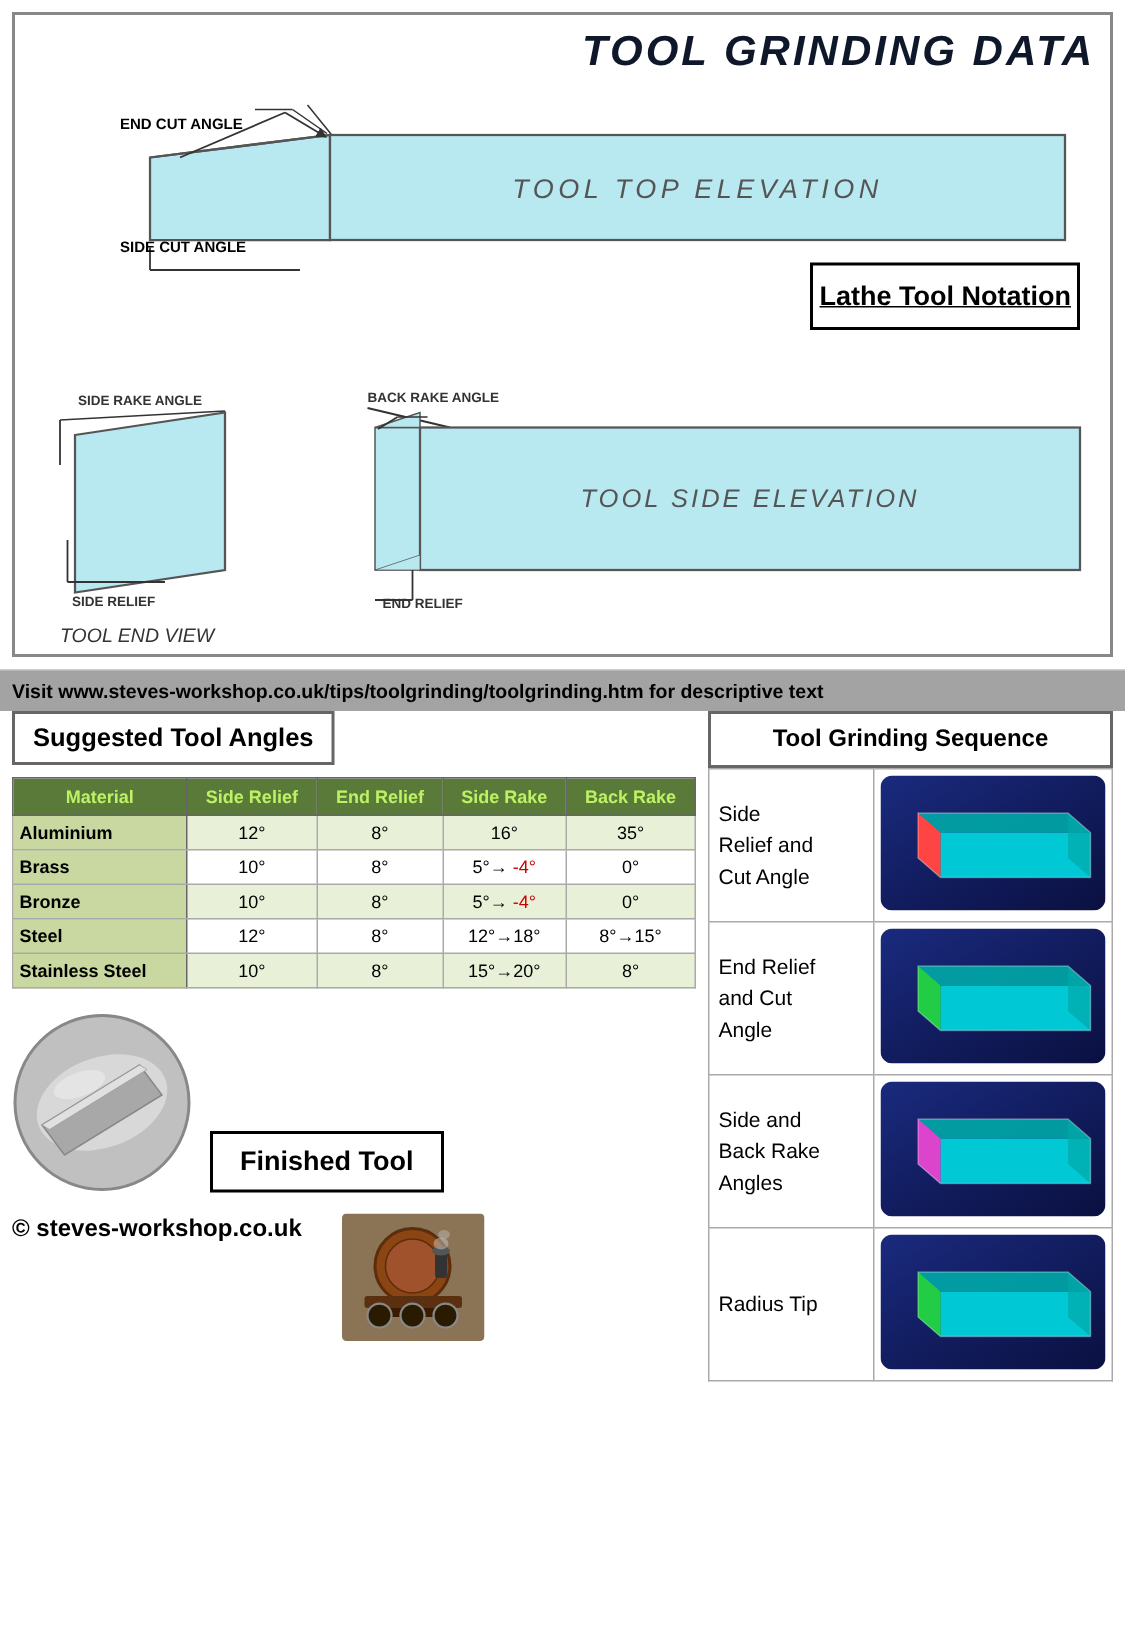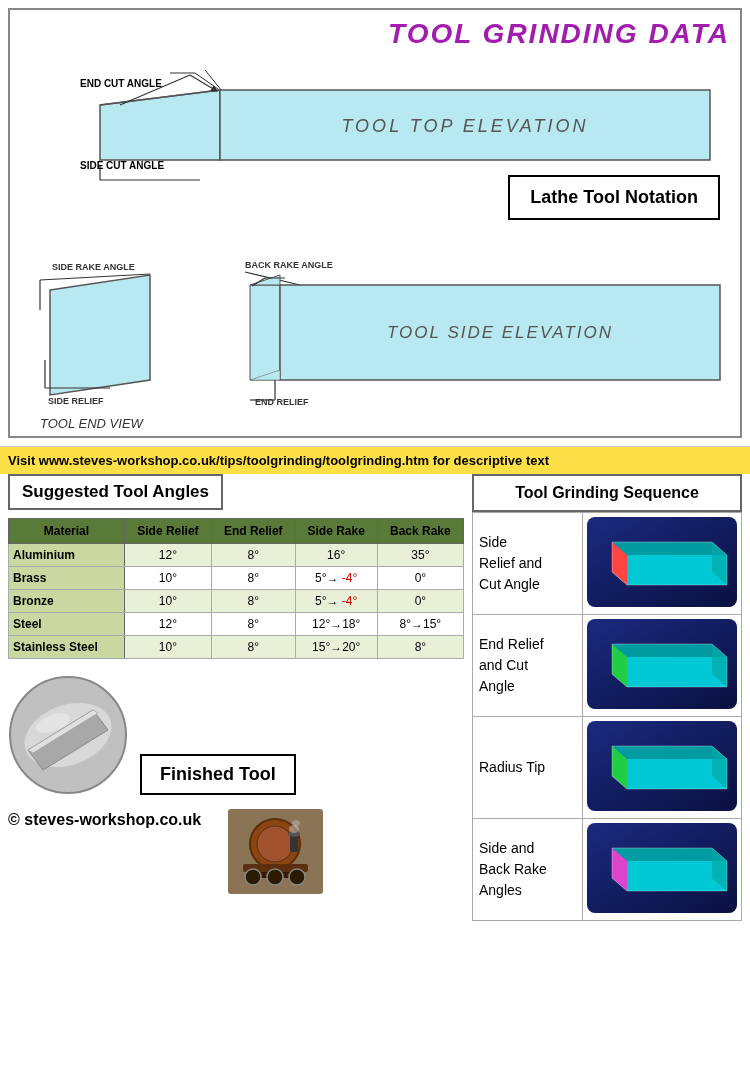--- a/index.html
+++ b/index.html
@@ -20,40 +20,41 @@
       height: 430px;
       background: #fff;
     }
 
     .title-grinding {
       position: absolute;
       top: 8px;
       right: 10px;
       font-size: 28px;
       font-weight: bold;
-      color: #a21caf;
+      color: #0f172a;
       letter-spacing: 2px;
       font-style: italic;
     }
 
     
     .notation-box {
       position: absolute;
       top: 165px;
       right: 20px;
       border: 2px solid #000;
-      padding: 10px 20px;
+      padding: 10px 4px;
       font-size: 18px;
       font-weight: bold;
       background: #fff;
+      text-decoration: underline;
     }
 
     
     .visit-line {
-      background: #fde047;
+      background: #a3a3a3;
       padding: 6px 8px;
       font-size: 13px;
       font-weight: bold;
       border-top: 1px solid #ccc;
     }
 
     
     .lower-section {
       display: flex;
       gap: 0;
@@ -78,21 +79,21 @@
 
     
     .angles-table {
       width: 100%;
       border-collapse: collapse;
       border: 1.5px solid #666;
     }
 
     .angles-table th {
       background: #5a7a3a;
-      color: #000000;
+      color: #bef264;
       padding: 5px 4px;
       font-size: 12px;
       border: 1px solid #666;
       text-align: center;
     }
 
     .angles-table td {
       padding: 4px 4px;
       font-size: 12px;
       border: 1px solid #aaa;
@@ -386,53 +387,53 @@
                 <rect width="150" height="90" fill="url(#grad1)" rx="8"></rect>
                 <polygon points="25,25 125,25 140,38 40,38" fill="#00a8a8" opacity="0.9"></polygon>
                 <polygon points="25,25 40,38 40,68 25,55" fill="#00c8d4" opacity="0.95"></polygon>
                 <polygon points="40,38 140,38 140,68 40,68" fill="#00c8d4"></polygon>
                 <polygon points="125,25 140,38 140,68 125,55" fill="#00a8a8" opacity="0.7"></polygon>
                 <polygon points="25,25 40,38 40,68 25,55" fill="#22cc44"></polygon>
                 <polygon points="25,25 125,25 140,38 140,68 40,68 25,55" fill="none" stroke="rgba(255,255,255,0.3)" stroke-width="1"></polygon>
               </svg></td>
           </tr>
           <tr>
-            <td class="sequence-label" style="font-weight: normal; font-size: 14px; line-height: 1.5; white-space: pre-line;">Radius Tip</td>
-            <td style="padding: 4px;"><svg width="150" height="90" viewBox="0 0 150 90">
-                <defs>
-                  <linearGradient id="grad2" x1="0%" y1="0%" x2="100%" y2="100%">
-                    <stop offset="0%" stop-color="#1a2a7e"></stop>
-                    <stop offset="100%" stop-color="#0a1040"></stop>
-                  </linearGradient>
-                </defs>
-                <rect width="150" height="90" fill="url(#grad2)" rx="8"></rect>
-                <polygon points="25,25 125,25 140,38 40,38" fill="#00a8a8" opacity="0.9"></polygon>
-                <polygon points="25,25 40,38 40,68 25,55" fill="#00c8d4" opacity="0.95"></polygon>
-                <polygon points="40,38 140,38 140,68 40,68" fill="#00c8d4"></polygon>
-                <polygon points="125,25 140,38 140,68 125,55" fill="#00a8a8" opacity="0.7"></polygon>
-                <polygon points="25,25 40,38 40,68 25,55" fill="#22cc44"></polygon>
-                <polygon points="25,25 125,25 140,38 140,68 40,68 25,55" fill="none" stroke="rgba(255,255,255,0.3)" stroke-width="1"></polygon>
-              </svg></td>
-          </tr>
-          <tr>
             <td class="sequence-label" style="font-weight: normal; font-size: 14px; line-height: 1.5; white-space: pre-line;">Side and
 Back Rake
 Angles</td>
             <td style="padding: 4px;"><svg width="150" height="90" viewBox="0 0 150 90">
                 <defs>
                   <linearGradient id="grad3" x1="0%" y1="0%" x2="100%" y2="100%">
                     <stop offset="0%" stop-color="#1a2a7e"></stop>
                     <stop offset="100%" stop-color="#0a1040"></stop>
                   </linearGradient>
                 </defs>
                 <rect width="150" height="90" fill="url(#grad3)" rx="8"></rect>
                 <polygon points="25,25 125,25 140,38 40,38" fill="#00a8a8" opacity="0.9"></polygon>
                 <polygon points="25,25 40,38 40,68 25,55" fill="#00c8d4" opacity="0.95"></polygon>
                 <polygon points="40,38 140,38 140,68 40,68" fill="#00c8d4"></polygon>
                 <polygon points="125,25 140,38 140,68 125,55" fill="#00a8a8" opacity="0.7"></polygon>
                 <polygon points="25,25 40,38 40,68 25,55" fill="#dd44cc"></polygon>
                 <polygon points="25,25 125,25 140,38 140,68 40,68 25,55" fill="none" stroke="rgba(255,255,255,0.3)" stroke-width="1"></polygon>
               </svg></td>
           </tr>
+          <tr>
+            <td class="sequence-label" style="font-weight: normal; font-size: 14px; line-height: 1.5; white-space: pre-line;">Radius Tip</td>
+            <td style="padding: 4px;"><svg width="150" height="90" viewBox="0 0 150 90">
+                <defs>
+                  <linearGradient id="grad2" x1="0%" y1="0%" x2="100%" y2="100%">
+                    <stop offset="0%" stop-color="#1a2a7e"></stop>
+                    <stop offset="100%" stop-color="#0a1040"></stop>
+                  </linearGradient>
+                </defs>
+                <rect width="150" height="90" fill="url(#grad2)" rx="8"></rect>
+                <polygon points="25,25 125,25 140,38 40,38" fill="#00a8a8" opacity="0.9"></polygon>
+                <polygon points="25,25 40,38 40,68 25,55" fill="#00c8d4" opacity="0.95"></polygon>
+                <polygon points="40,38 140,38 140,68 40,68" fill="#00c8d4"></polygon>
+                <polygon points="125,25 140,38 140,68 125,55" fill="#00a8a8" opacity="0.7"></polygon>
+                <polygon points="25,25 40,38 40,68 25,55" fill="#22cc44"></polygon>
+                <polygon points="25,25 125,25 140,38 140,68 40,68 25,55" fill="none" stroke="rgba(255,255,255,0.3)" stroke-width="1"></polygon>
+              </svg></td>
+          </tr>
         </tbody>
     </table>
   </div>
 </div>
 
 </body></html>

